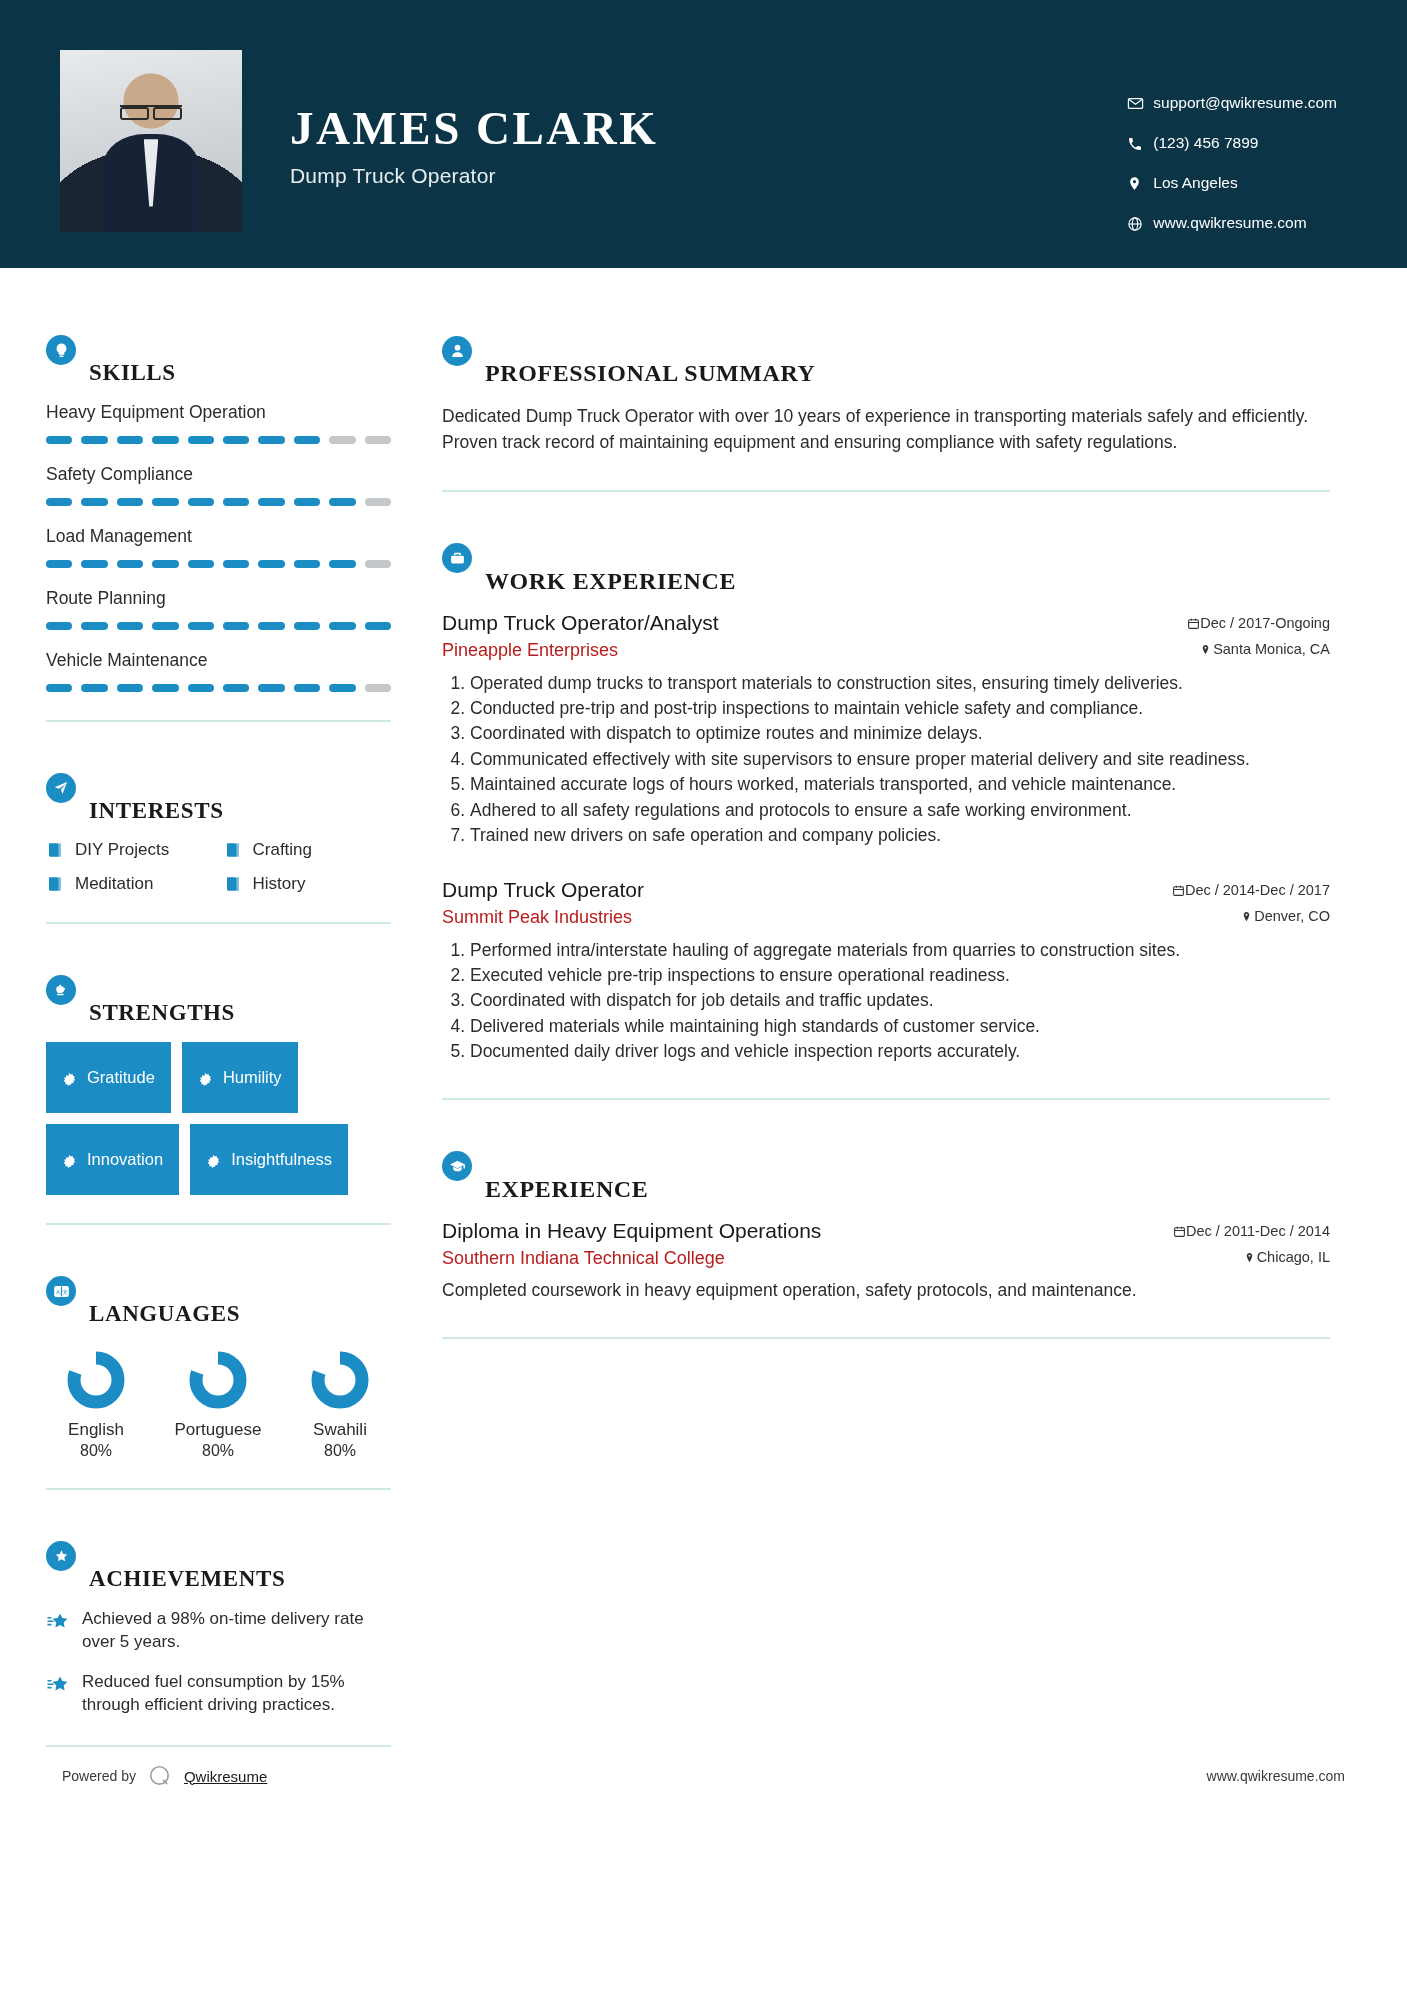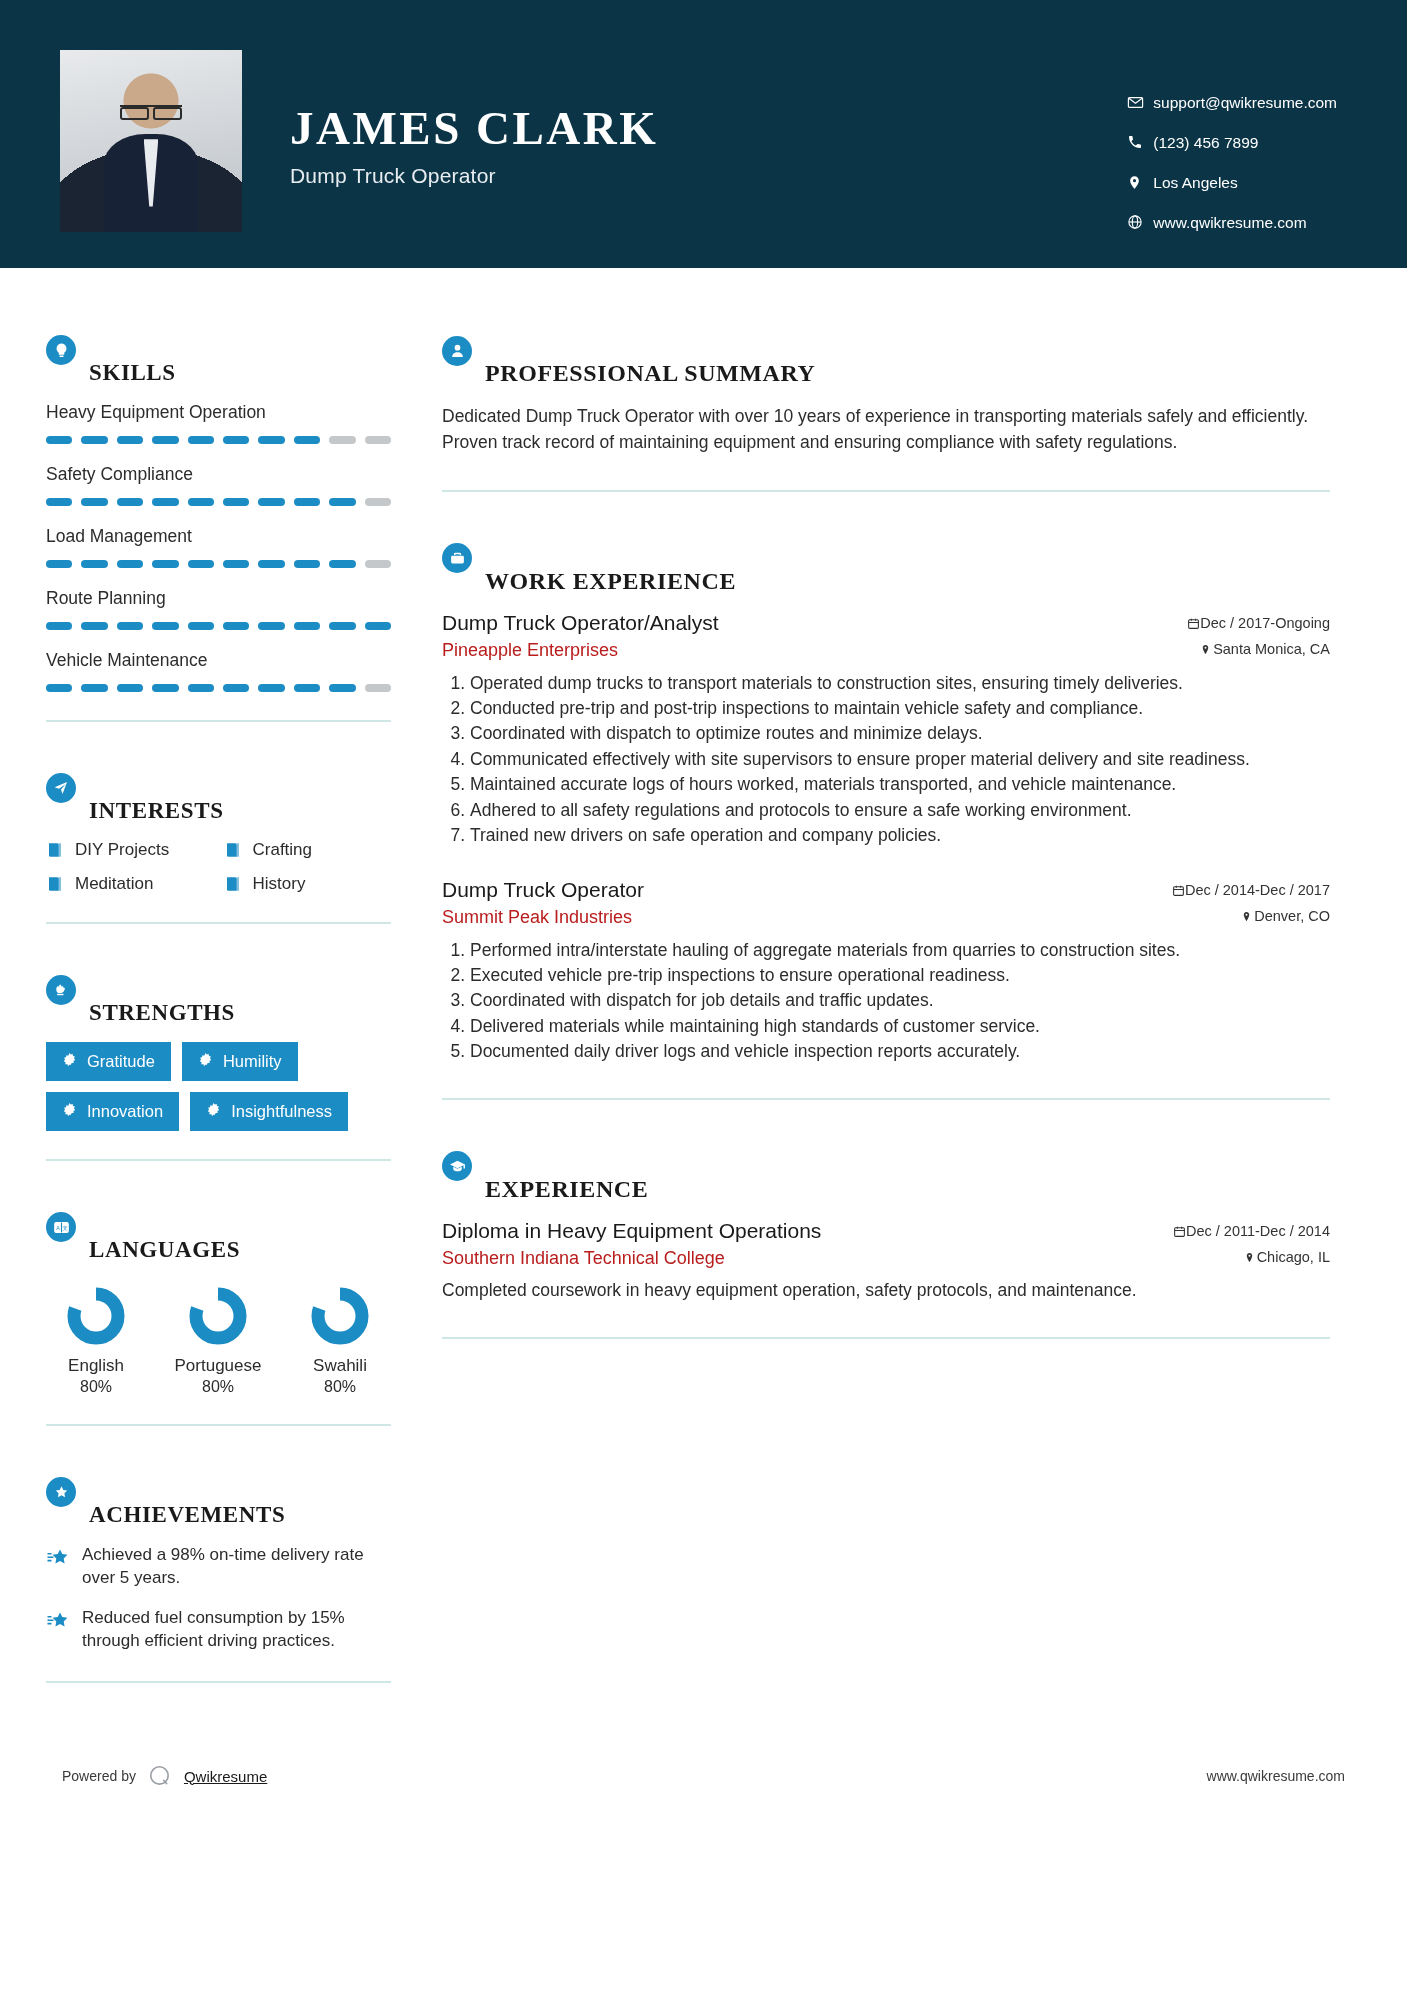--- a/index.html
+++ b/index.html
@@ -98,21 +98,21 @@
     letter-spacing: 0.2px;
   }
 
   .contact-block {
     margin-left: auto;
     padding-top: 44px;
     padding-right: 10px;
   }
   .contact-row {
     display: flex;
-    align-items: flex-start;
+    align-items: flex-end;
     margin-bottom: 22px;
     color: #ffffff;
     font-size: 15.5px;
   }
   .contact-row:last-child { margin-bottom: 0; }
   .contact-ico {
     width: 26px;
     flex: 0 0 26px;
     display: flex;
     align-items: center;
@@ -219,23 +219,23 @@
   
   .strength-wrap {
     display: flex;
     flex-wrap: wrap;
     gap: 11px;
   }
   .chip {
     background: #1b8cc4;
     color: #ffffff;
     font-size: 16.5px;
-    padding: 10px 16px;
-    display: flex;
-    align-items: flex-start;
+    padding: 26px 16px;
+    display: flex;
+    align-items: flex-end;
     gap: 10px;
     white-space: nowrap;
   }
   .star-ico {
     width: 15px; height: 15px;
     flex: 0 0 15px;
     color: #ffffff;
   }
 
   

